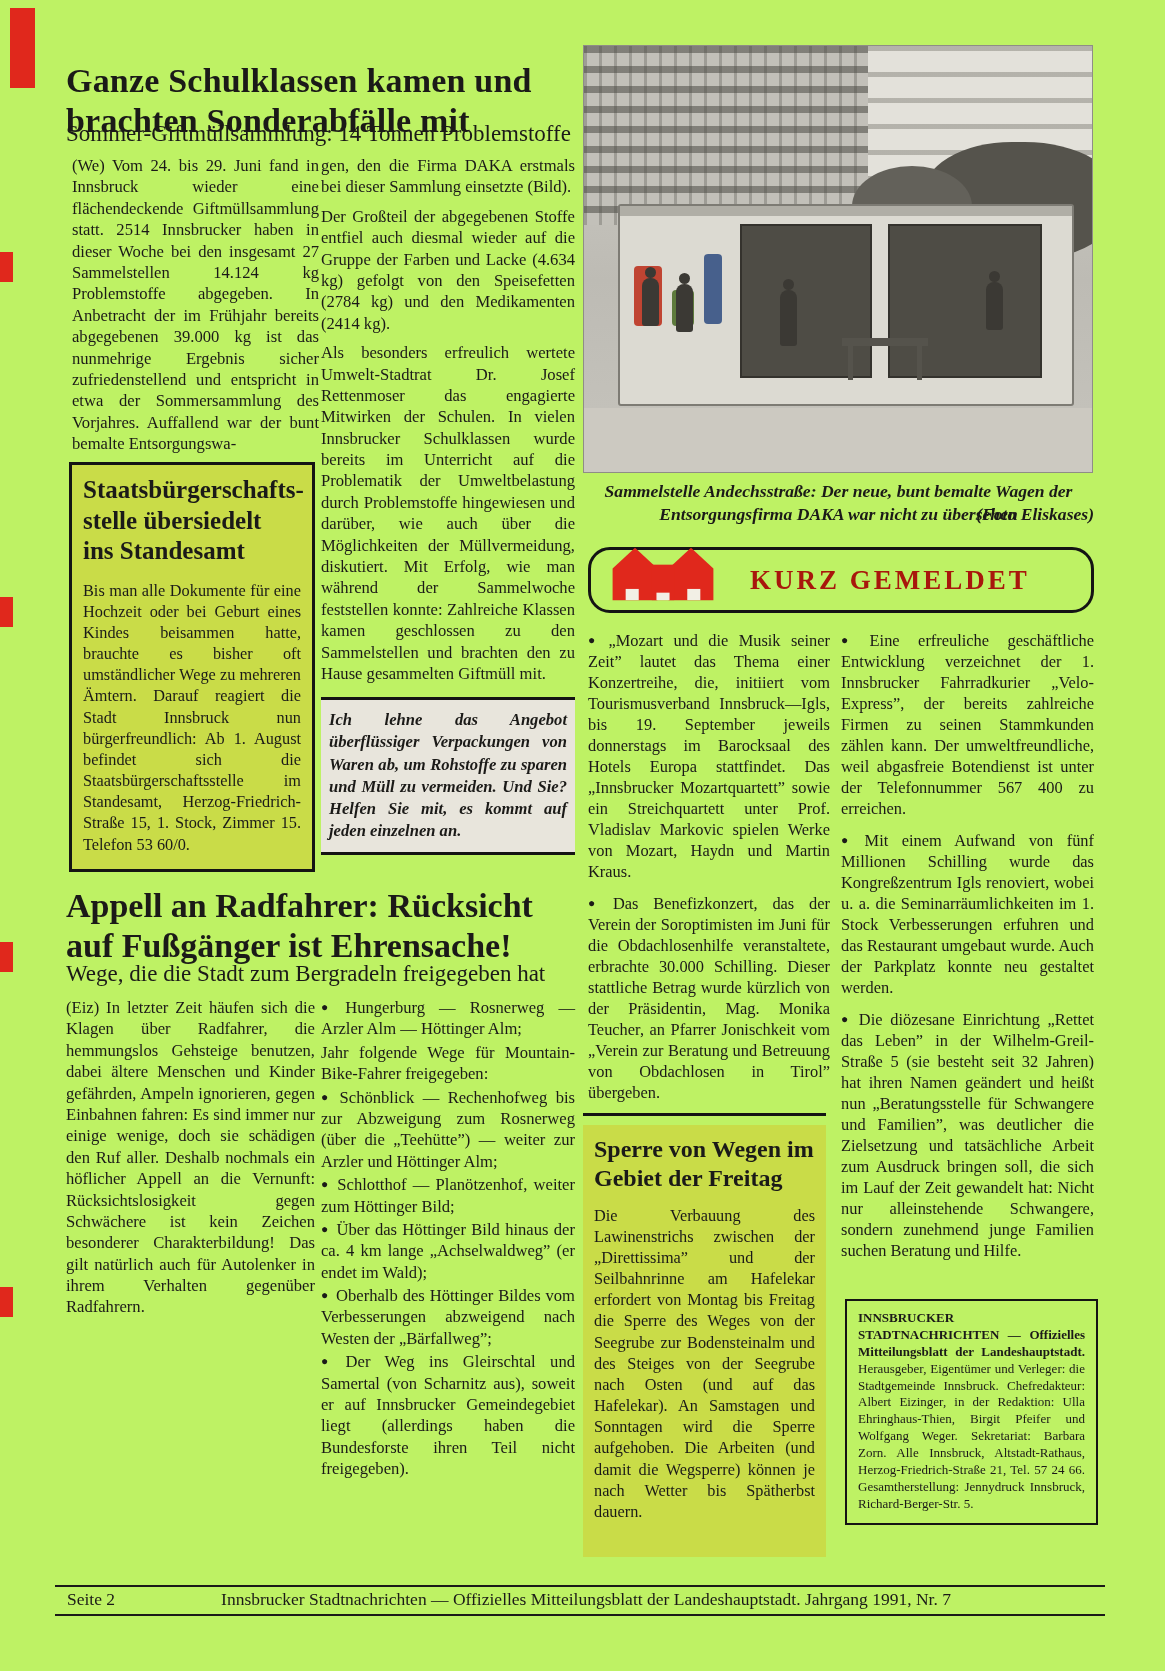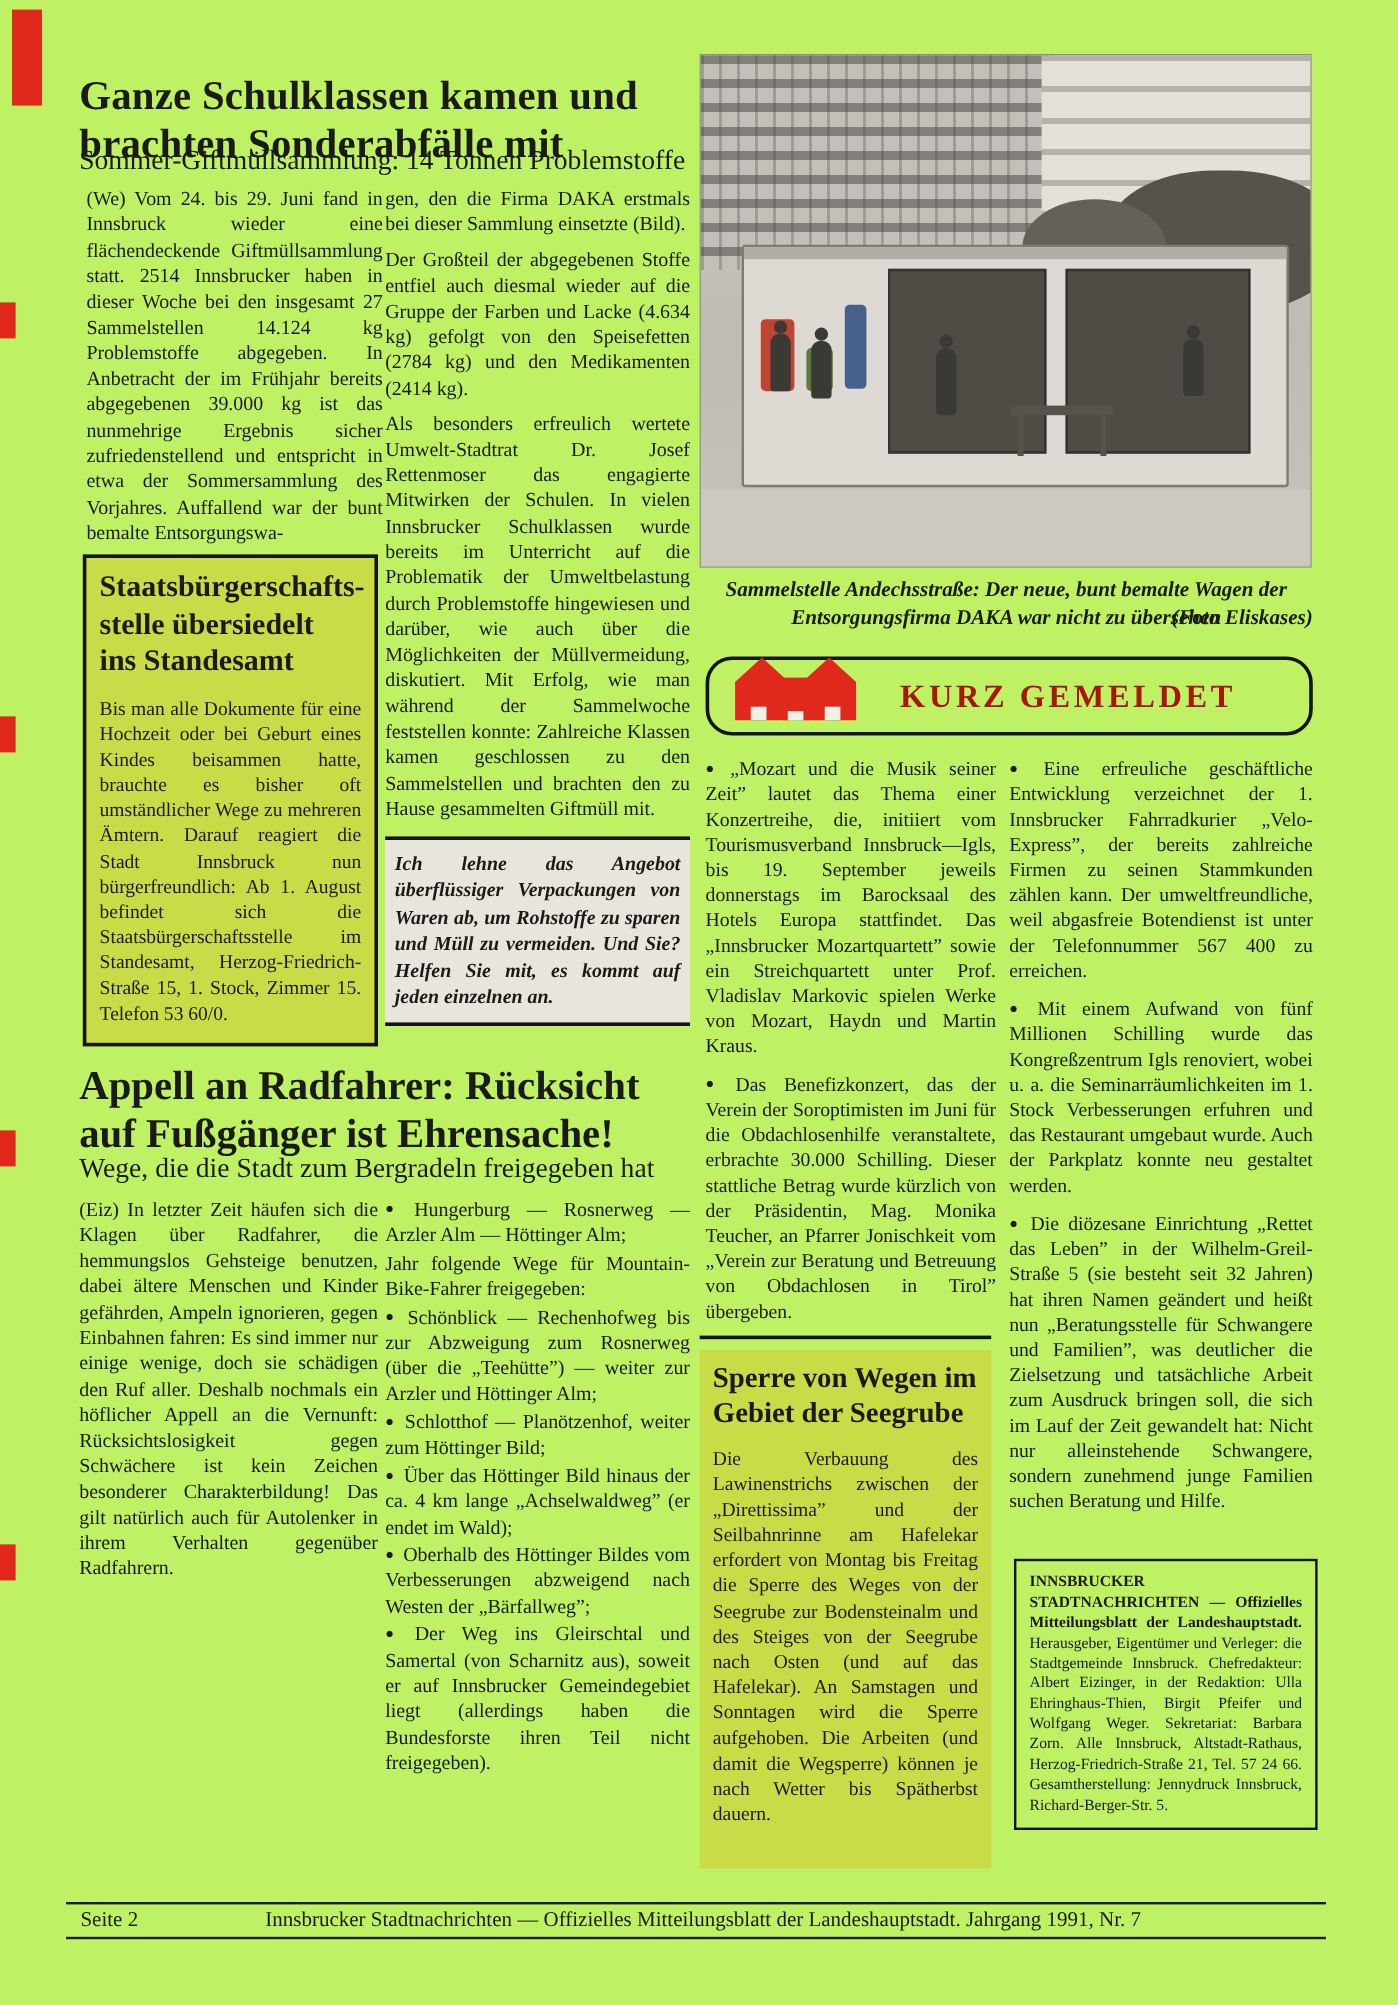--- a/index.html
+++ b/index.html
@@ -199,21 +199,21 @@
     <p><span class="blt">●</span><span>Schönblick — Rechenhofweg bis zur Abzweigung zum Rosnerweg (über die „Teehütte”) — weiter zur Arzler und Höttinger Alm;</span></p>
     <p><span class="blt">●</span><span>Schlotthof — Planötzenhof, weiter zum Höttinger Bild;</span></p>
     <p><span class="blt">●</span><span>Über das Höttinger Bild hinaus der ca. 4 km lange „Achselwaldweg” (er endet im Wald);</span></p>
     <p><span class="blt">●</span><span>Oberhalb des Höttinger Bildes vom Verbesserungen abzweigend nach Westen der „Bärfallweg”;</span></p>
     <p><span class="blt">●</span><span>Der Weg ins Gleirschtal und Samertal (von Scharnitz aus), soweit er auf Innsbrucker Gemeindegebiet liegt (allerdings haben die Bundesforste ihren Teil nicht freigegeben).</span></p>
   </div>
 
   <div class="gb2-rule"></div>
   <div class="greenbox2">
     <div class="gb2-title prewrap">Sperre von Wegen im
-Gebiet der Seegrube</div>
+Gebiet der Freitag</div>
     <div class="gb2-body just">Die Verbauung des Lawinenstrichs zwischen der „Direttissima” und der Seilbahnrinne am Hafelekar erfordert von Montag bis Freitag die Sperre des Weges von der Seegrube zur Bodensteinalm und des Steiges von der Seegrube nach Osten (und auf das Hafelekar). An Samstagen und Sonntagen wird die Sperre aufgehoben. Die Arbeiten (und damit die Wegsperre) können je nach Wetter bis Spätherbst dauern.</div>
   </div>
 
   <div class="imprint just">
     <p><strong>INNSBRUCKER STADTNACHRICHTEN — Offizielles Mitteilungsblatt der Landeshauptstadt.</strong> <span>Herausgeber, Eigentümer und Verleger: die Stadtgemeinde Innsbruck. Chefredakteur: Albert Eizinger, in der Redaktion: Ulla Ehringhaus-Thien, Birgit Pfeifer und Wolfgang Weger. Sekretariat: Barbara Zorn. Alle Innsbruck, Altstadt-Rathaus, Herzog-Friedrich-Straße 21, Tel. 57 24 66. Gesamtherstellung: Jennydruck Innsbruck, Richard-Berger-Str. 5.</span></p>
   </div>
 
   <div class="footer">
     <span class="pageno">Seite 2</span>
     <span class="center">Innsbrucker Stadtnachrichten — Offizielles Mitteilungsblatt der Landeshauptstadt. Jahrgang 1991, Nr. 7</span>

